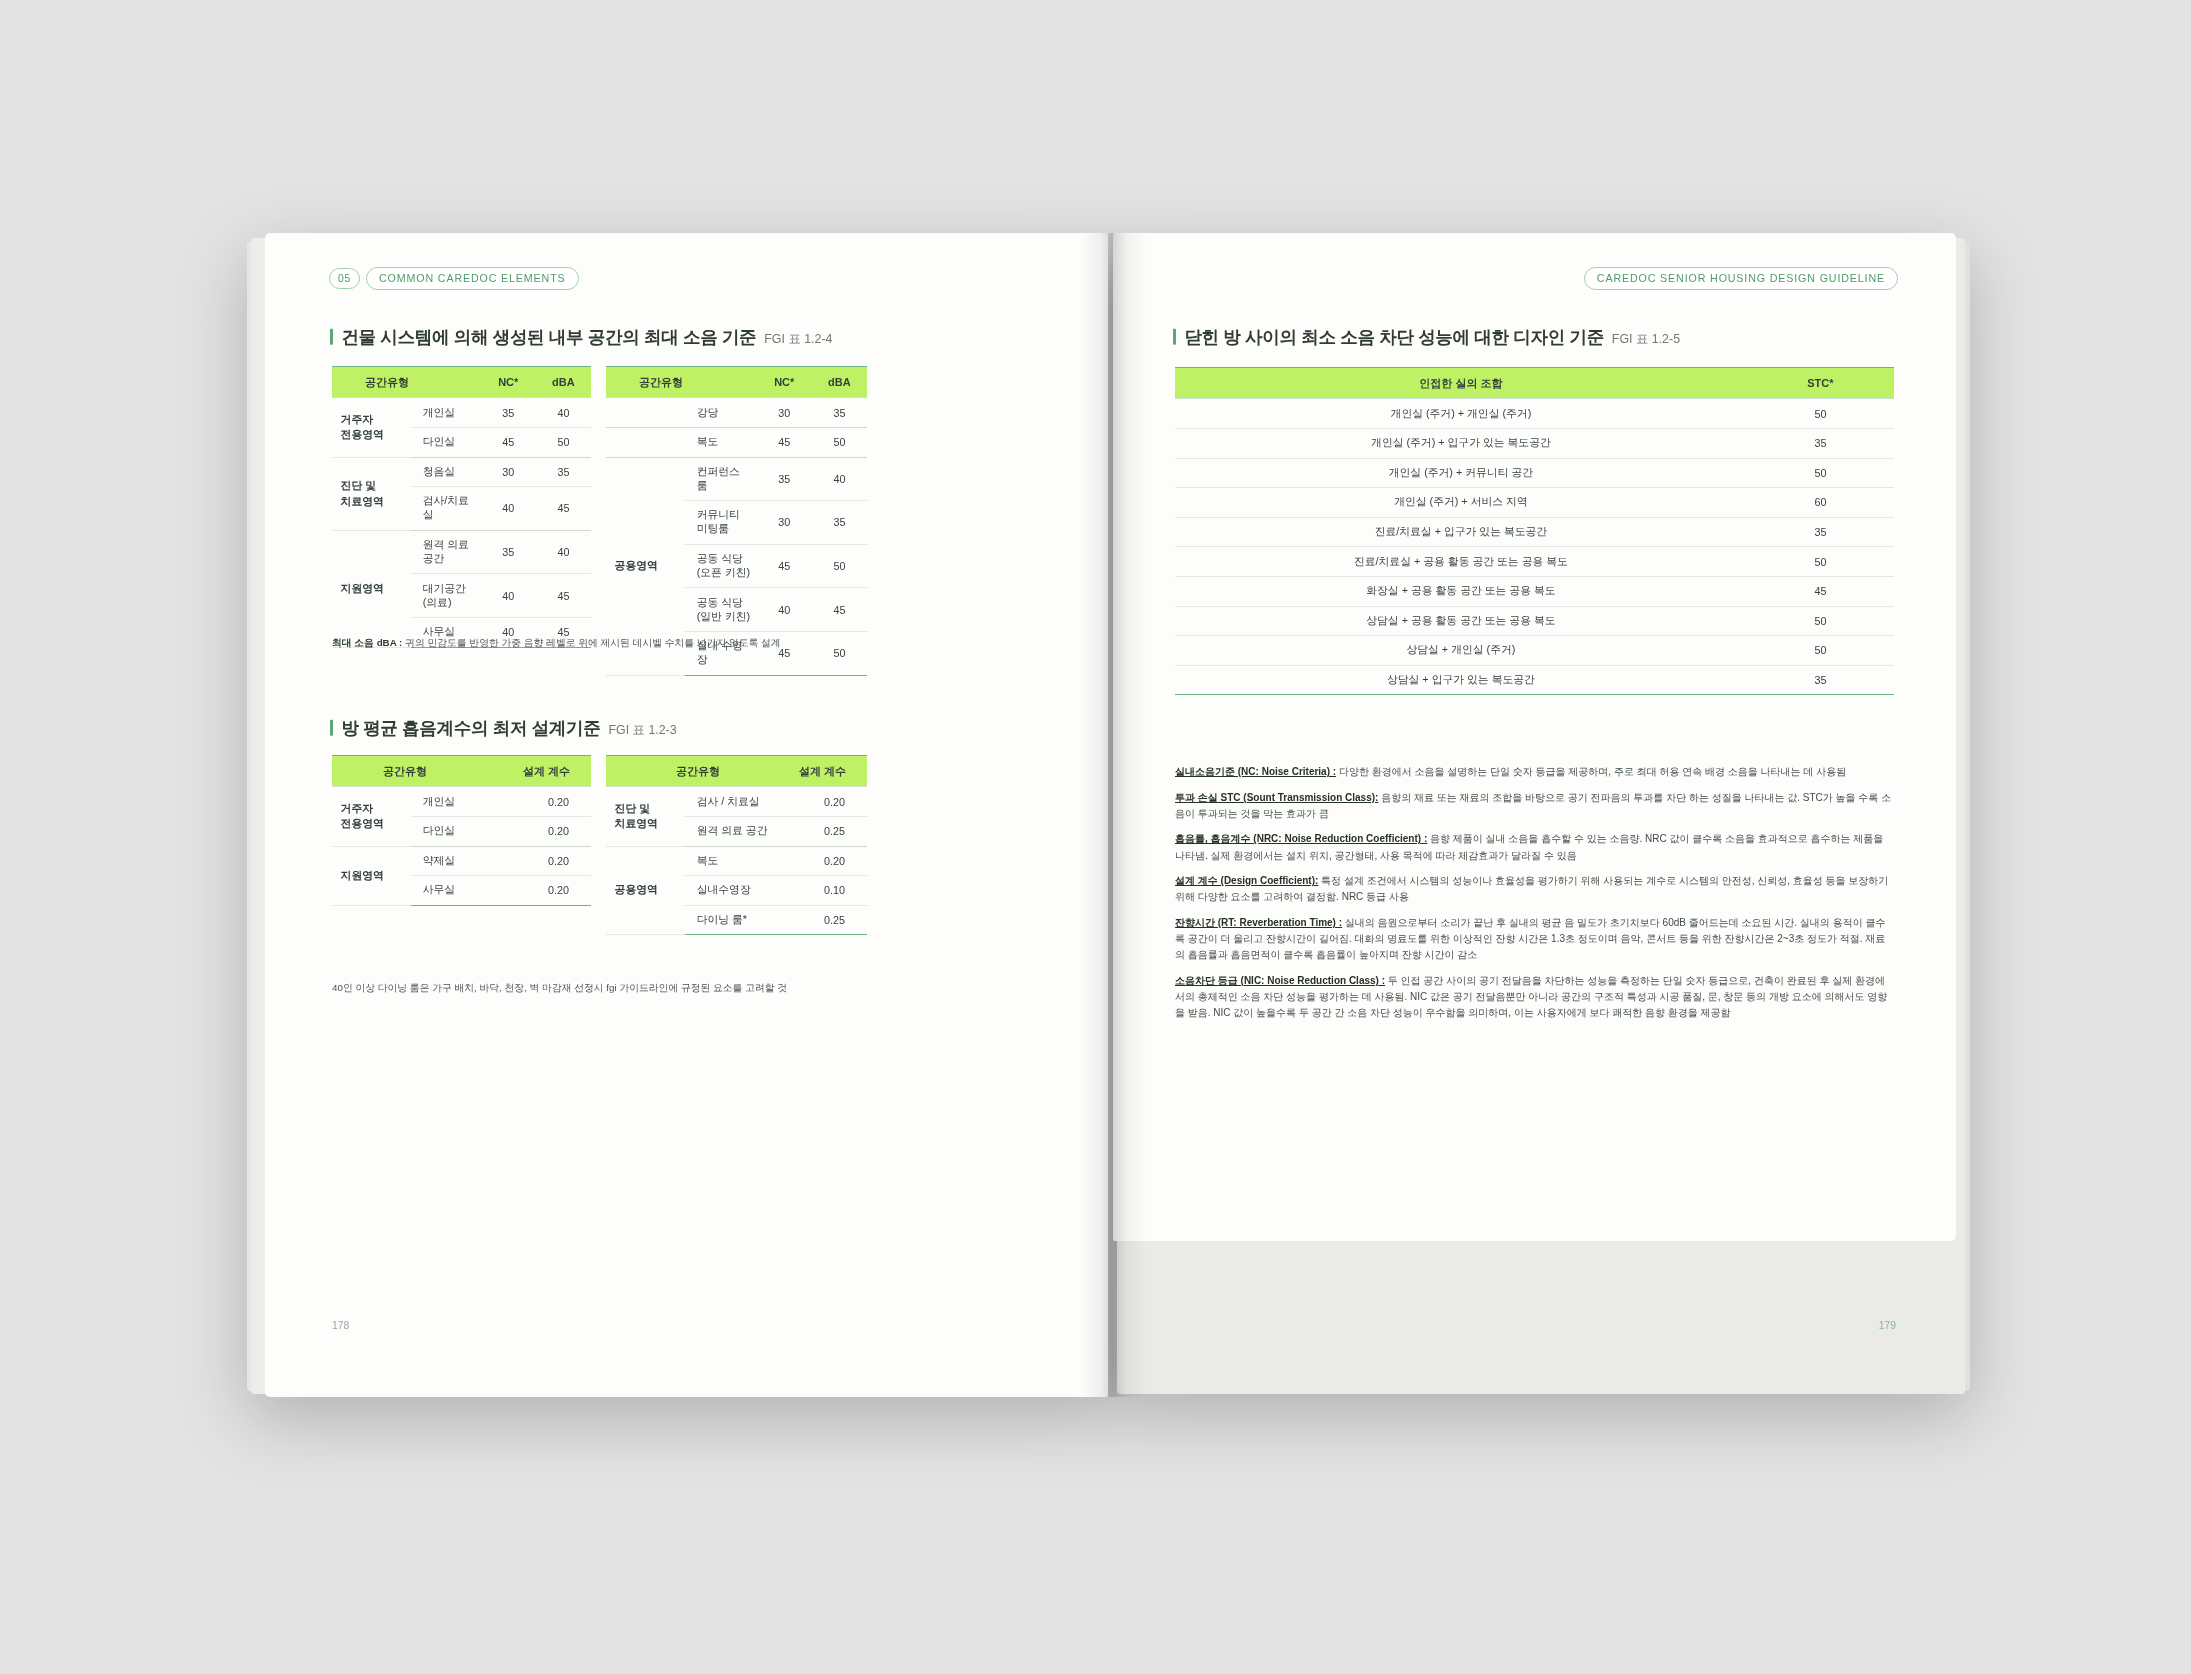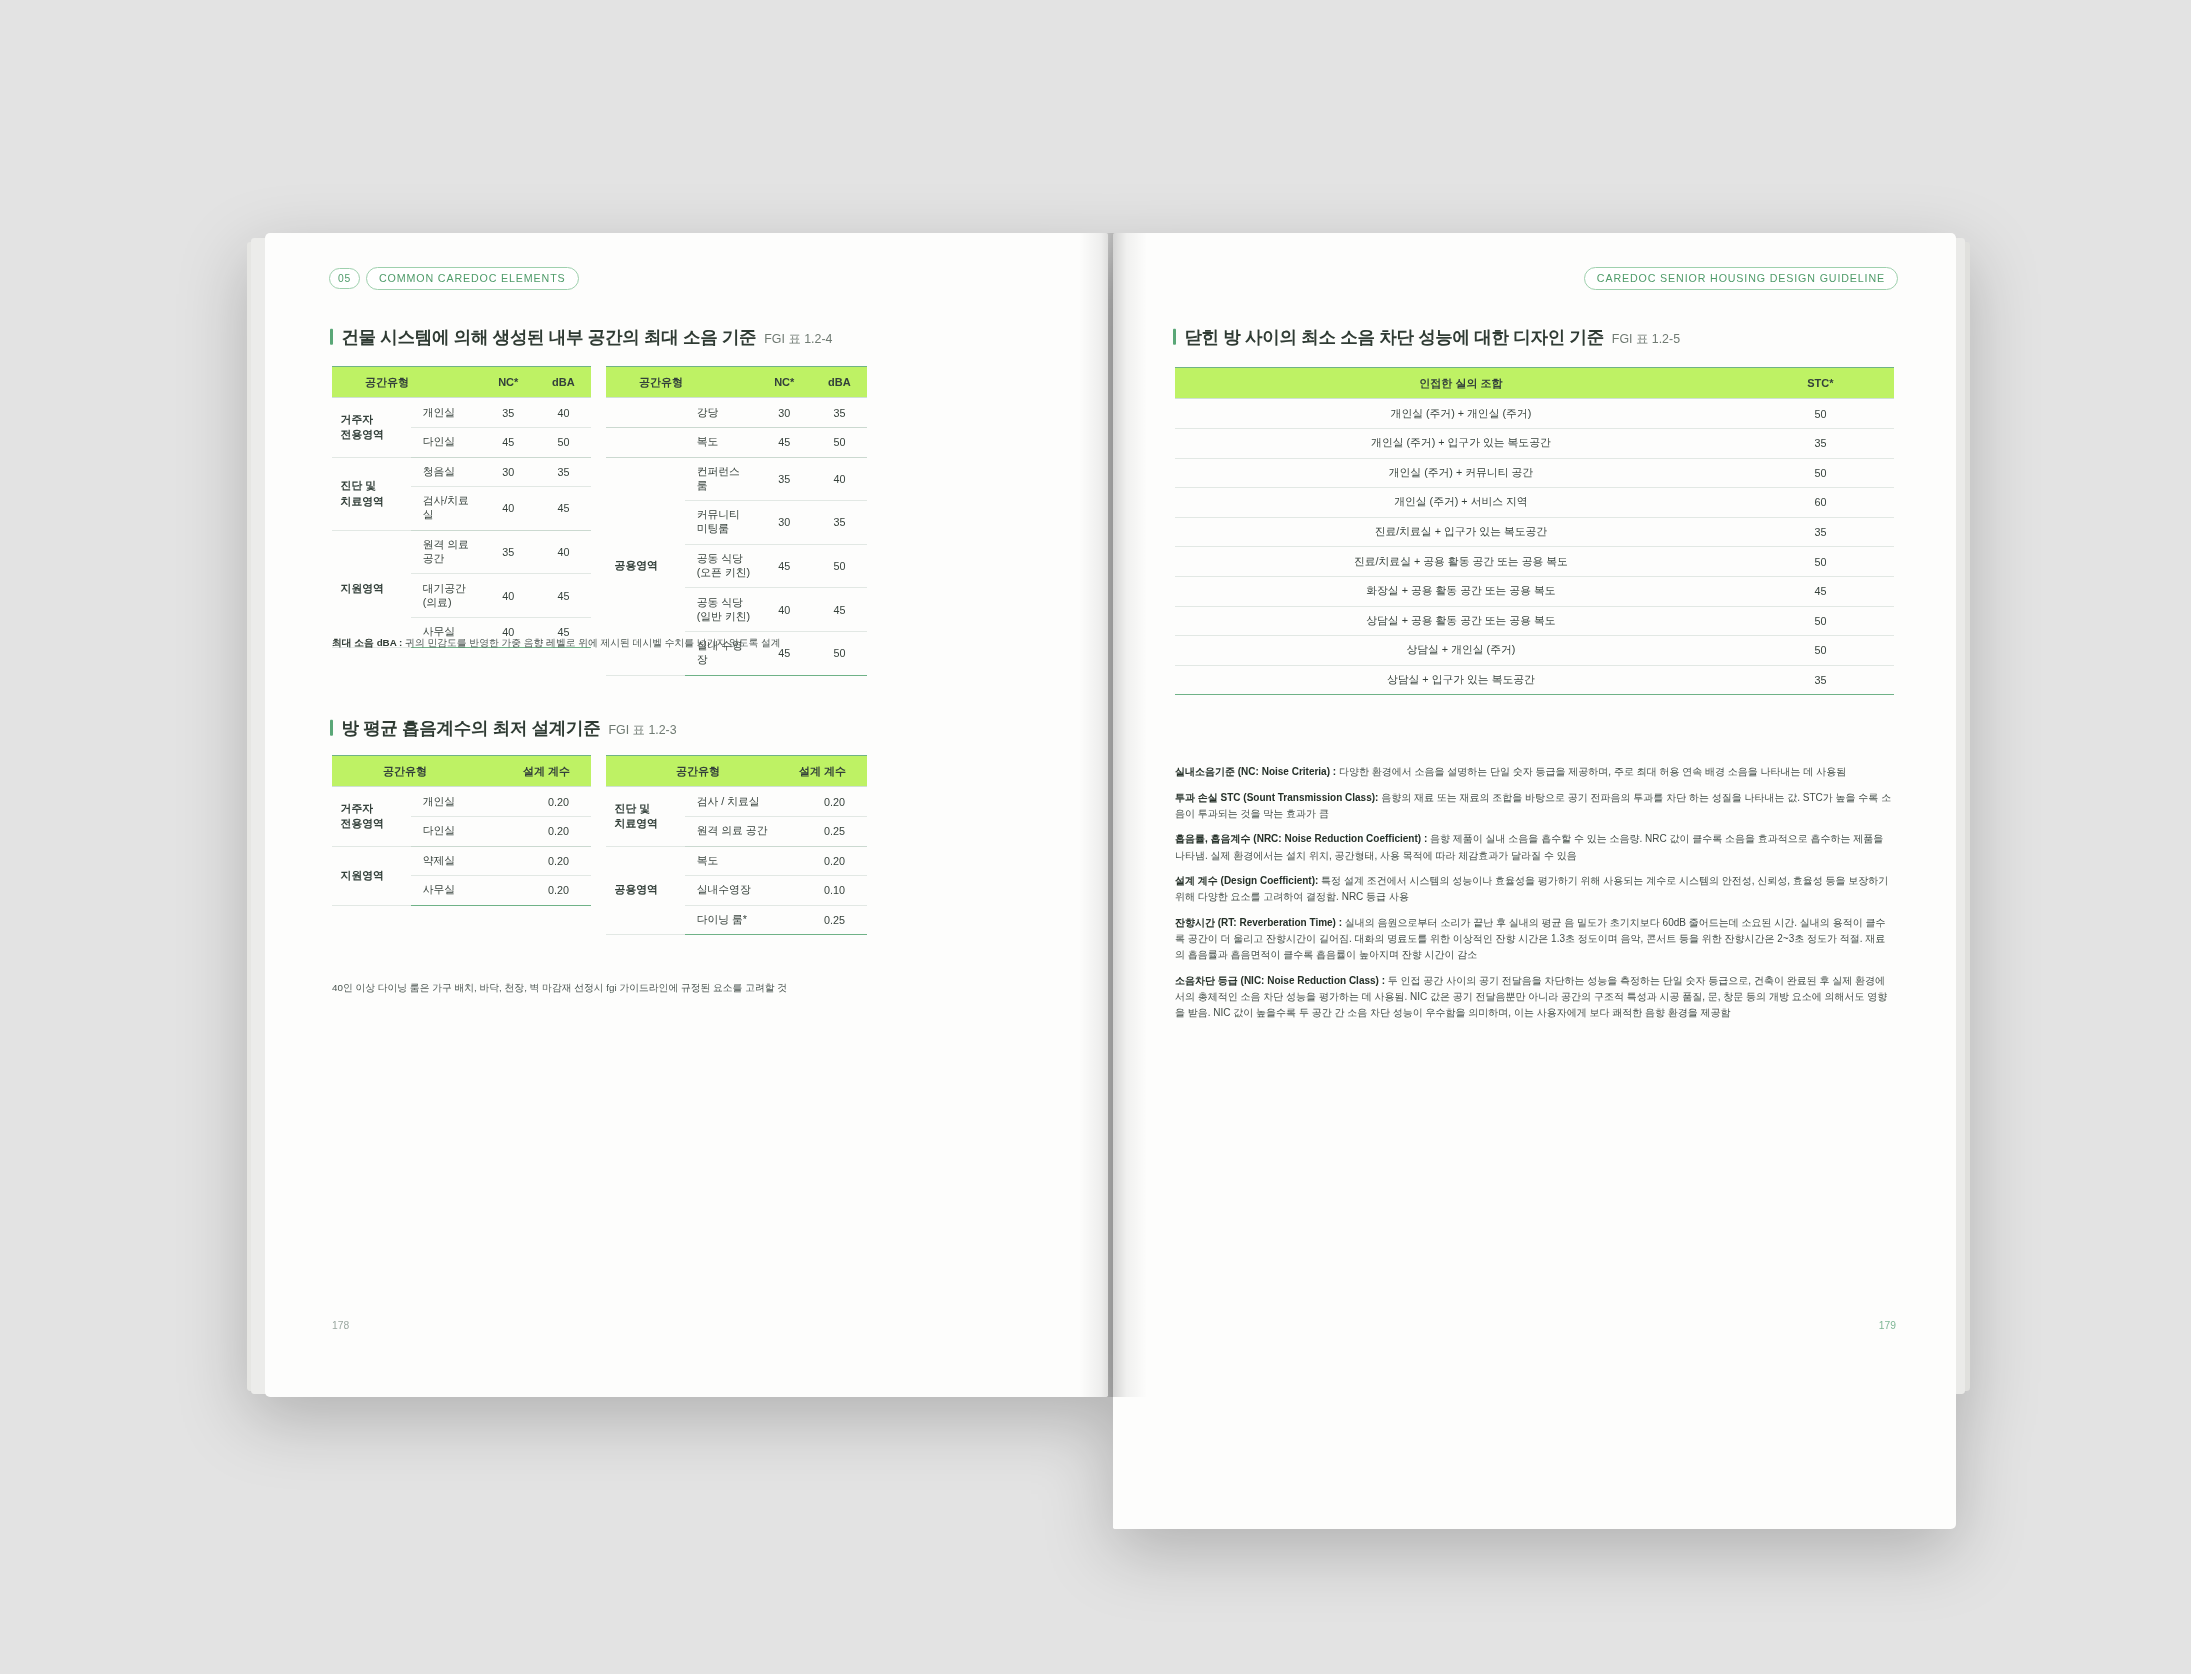--- a/index.html
+++ b/index.html
@@ -14,21 +14,21 @@
   }
   
   .book{
     position:absolute;left:257px;top:233px;width:1699px;height:1164px;
     filter:drop-shadow(0 22px 34px rgba(0,0,0,.22));
   }
   .page{
     position:absolute;top:0;background:#fdfdfc;
   }
   .page.left{left:0;width:843px;height:1164px;border-radius:5.1px 1.7px 1.7px 5.1px;margin-left:8px;}
-  .page.right{left:856px;width:843px;height:1296px;border-radius:1.7px 5.1px 5.1px 1.7px;}
+  .page.right{left:856px;width:843px;height:1008px;border-radius:1.7px 5.1px 5.1px 1.7px;}
   
   .stack{position:absolute;background:#ededeb;border-radius:3.4px;}
   .gutter{
     position:absolute;left:822px;top:0;width:68px;height:1164px;
     background:linear-gradient(to right, rgba(0,0,0,0) 0%, rgba(0,0,0,.06) 32%, rgba(0,0,0,.16) 50%, rgba(0,0,0,.05) 70%, rgba(0,0,0,0) 100%);
     pointer-events:none;z-index:5;
   }
   .inner{position:absolute;inset:0;}
 
   
@@ -68,21 +68,21 @@
   .grp-sep td{border-bottom:0.9px solid #cbd9d0;}
   .note{
     position:absolute;font-size:9.8px;color:#4a5550;line-height:1.55;
   }
   .note b{color:#2f3b33;}
   .pageno{position:absolute;font-size:10.3px;color:#9aa7a0;}
   .pageno.green{color:#7fb796;}
 
   .desc{position:absolute;font-size:10px;color:#404b45;line-height:1.62;}
   .desc p{margin:0 0 9.4px 0;}
-  .desc b{color:#253028;}
+  .desc b{color:#253028;text-decoration:underline;}
 </style>
 </head>
 <body>
 
 <div class="spread">
   <div class="book">
 
     <div class="stack" style="left:-10.3px;top:8.6px;width:848px;height:1149px;background:#e6e6e3;"></div>
     <div class="stack" style="left:-6px;top:5.1px;width:848px;height:1156px;background:#ececea;"></div>
 

